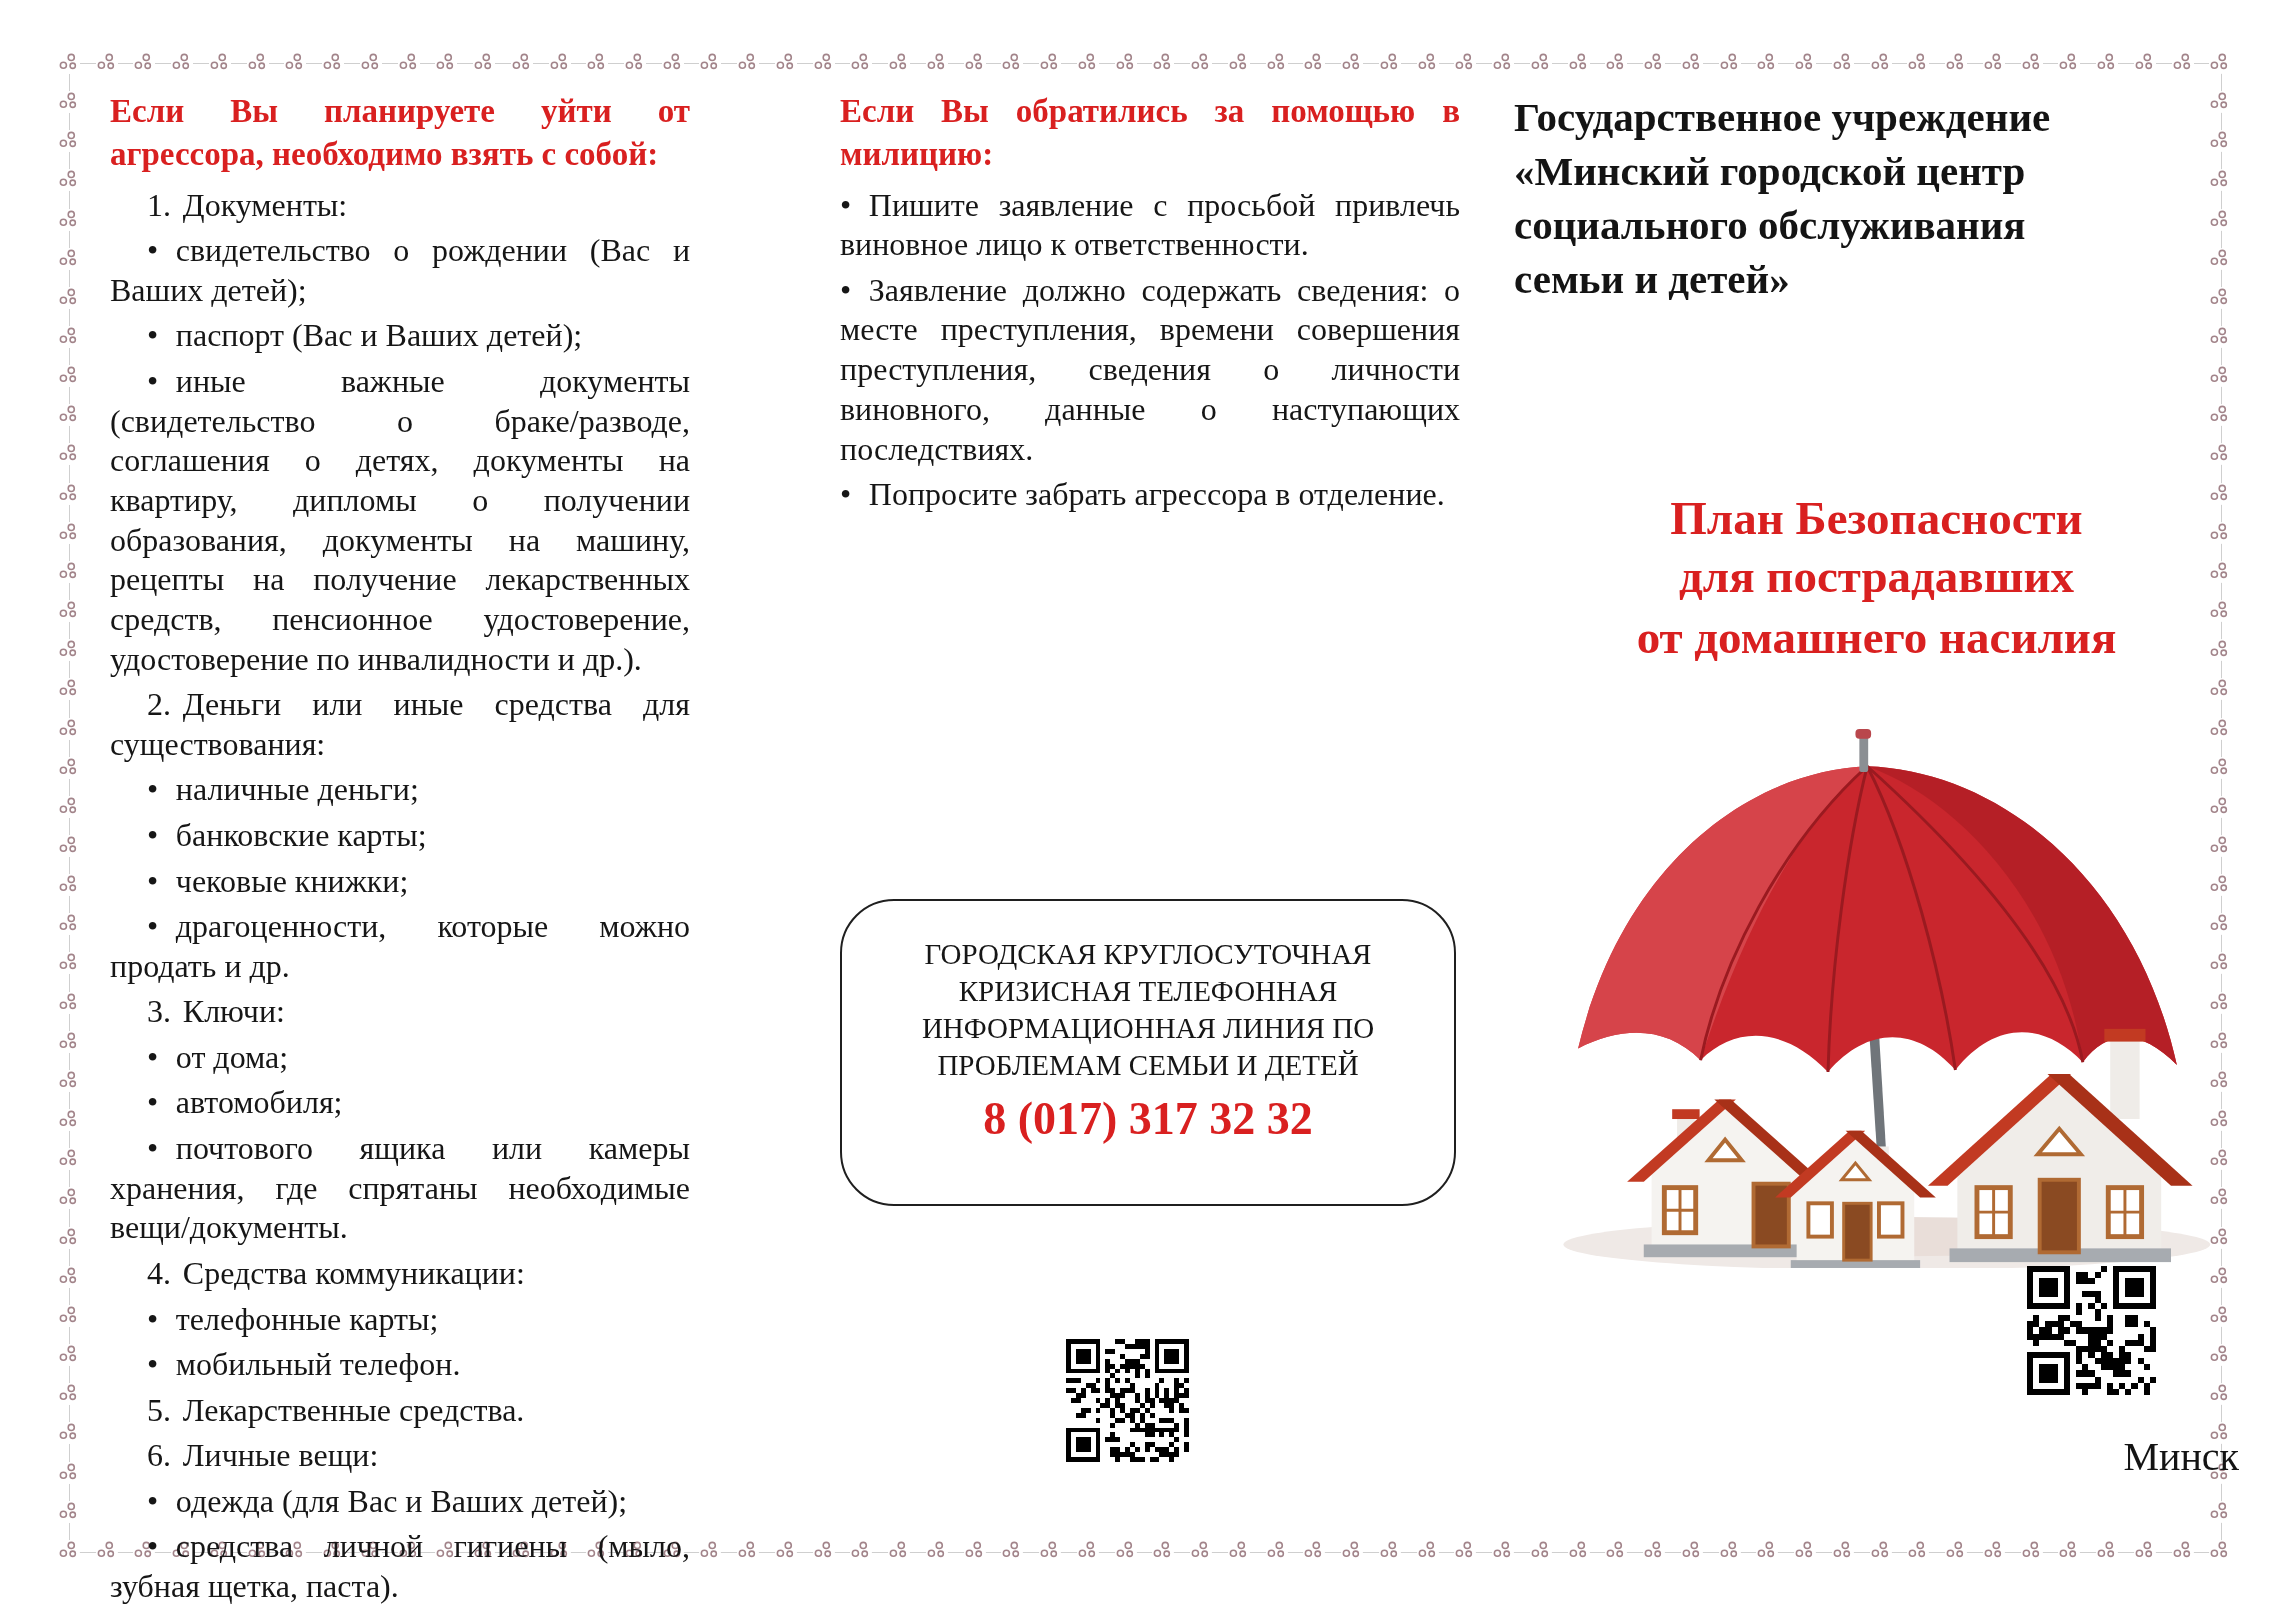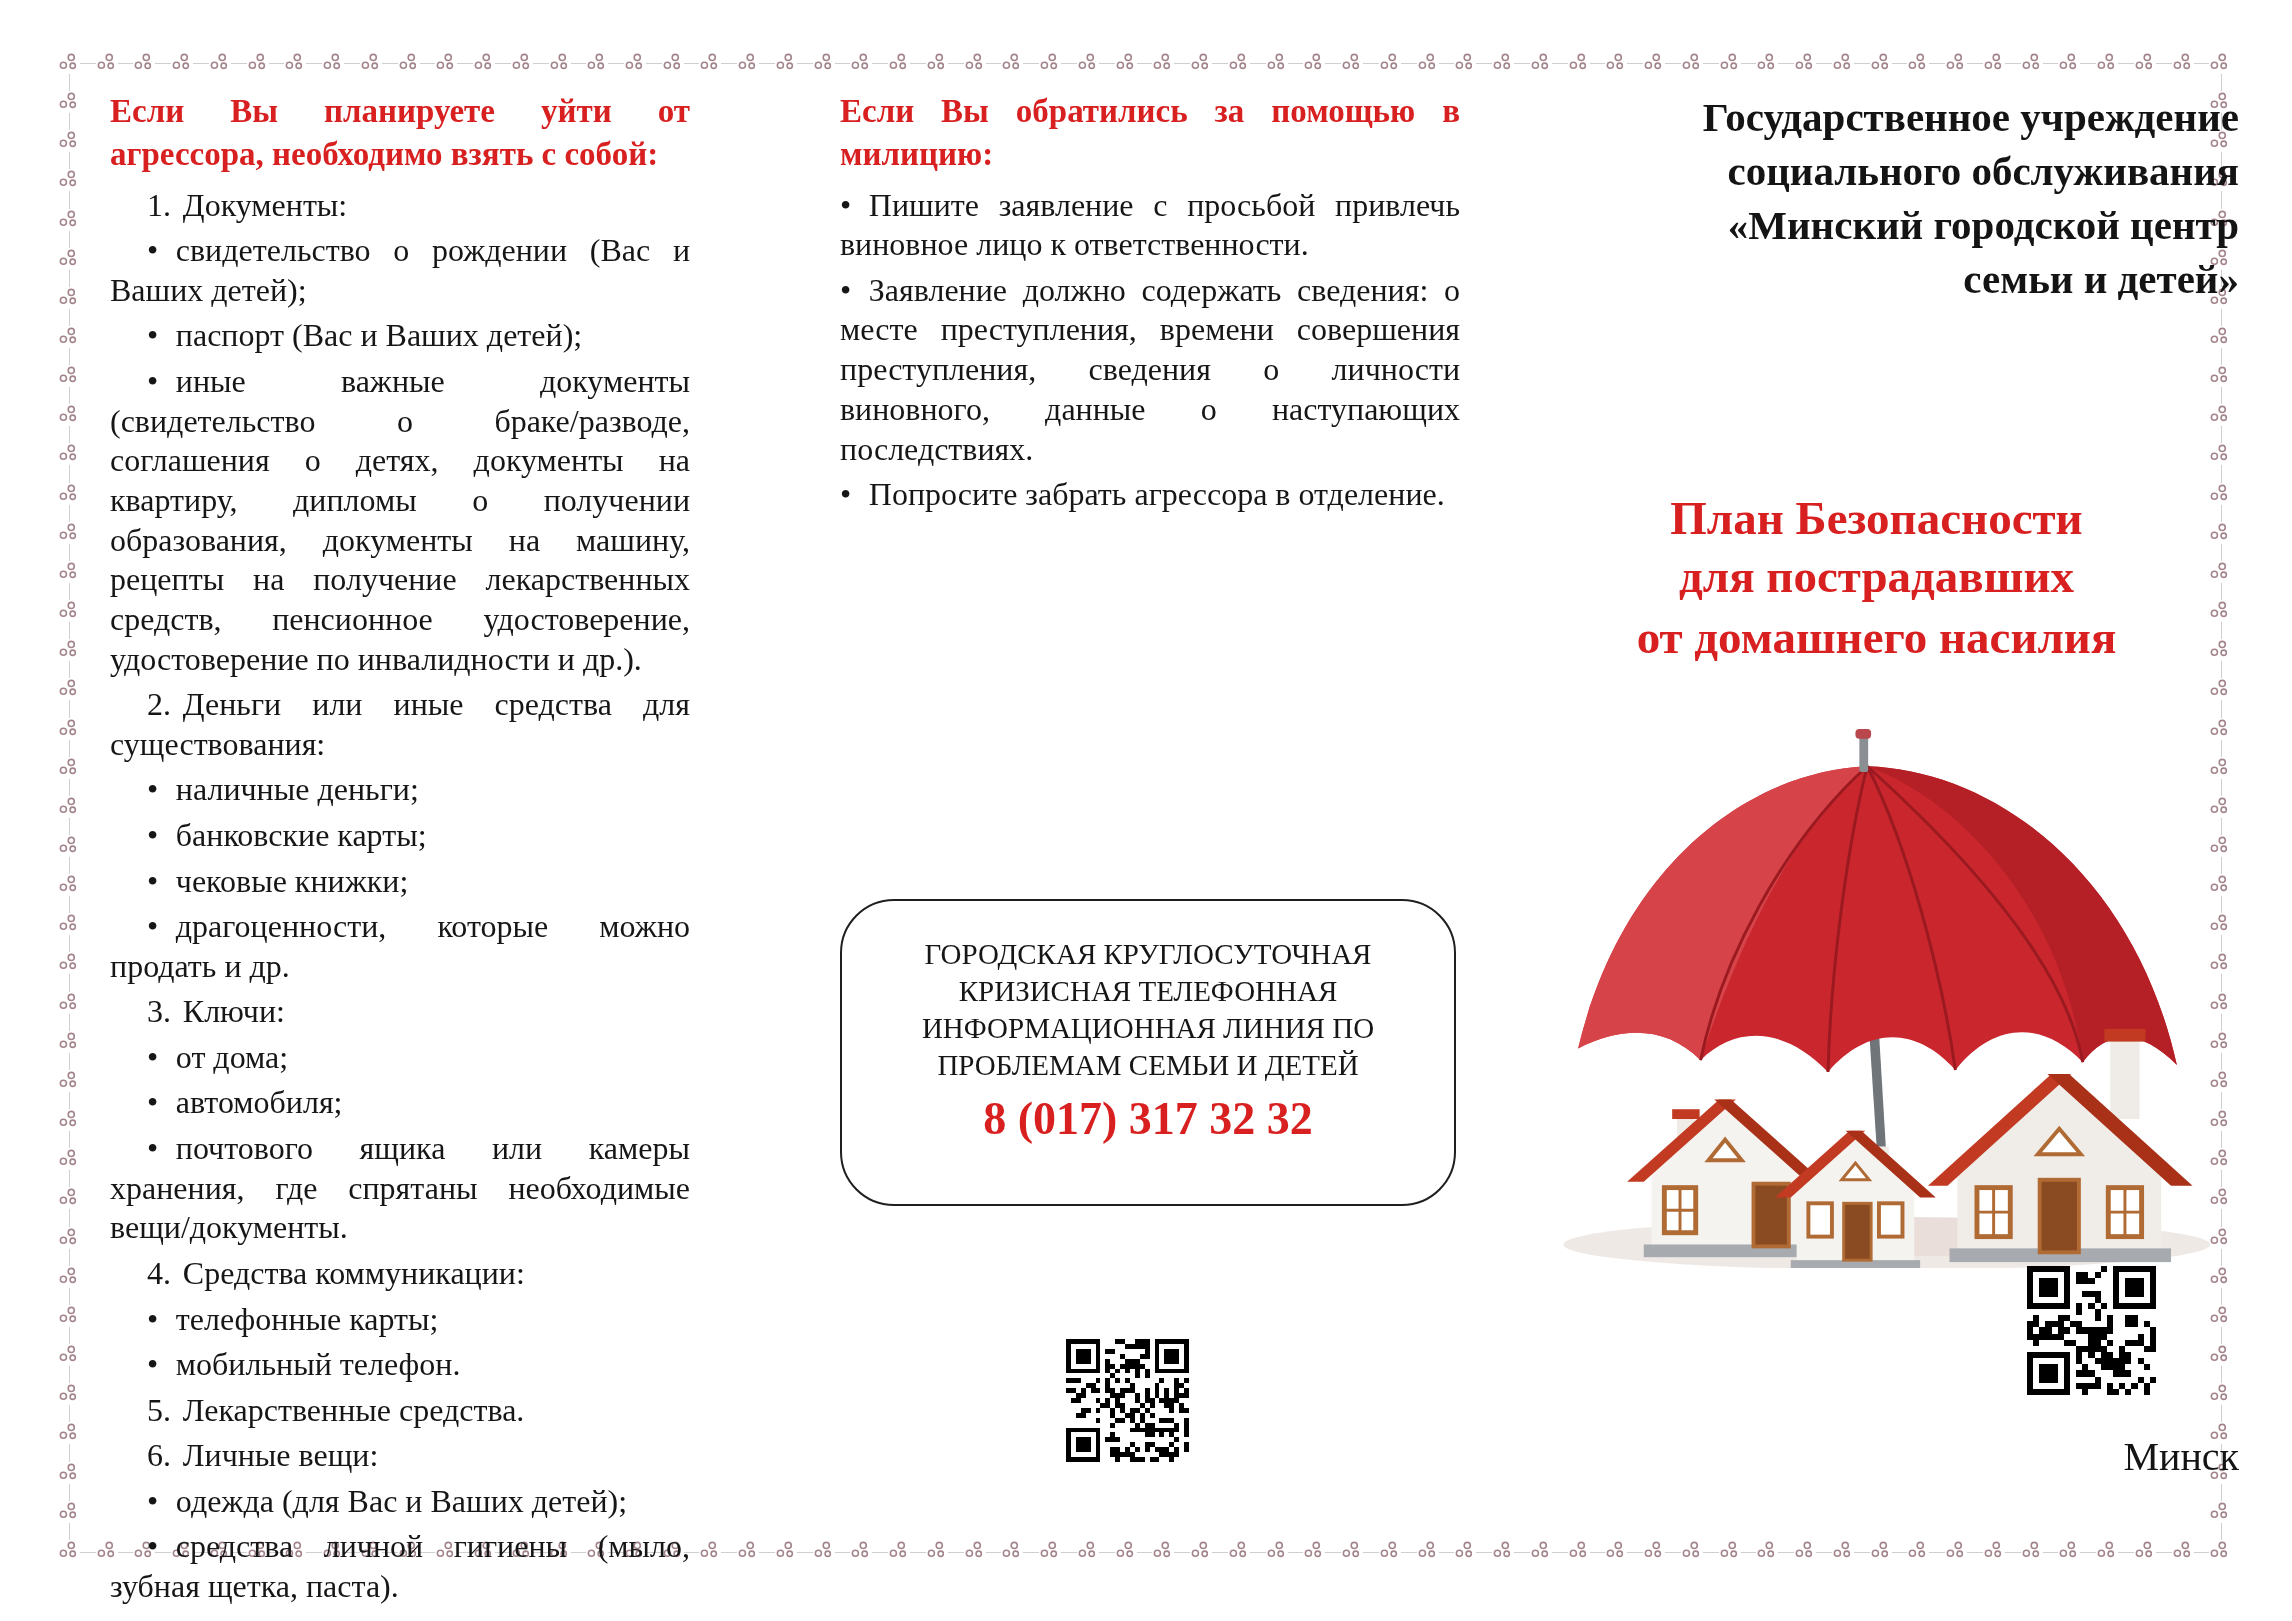--- a/index.html
+++ b/index.html
@@ -21,21 +21,21 @@
   .marker.b{padding-right:17.6px;}
   .marker.n{padding-right:11.8px;}
   
   .hotline{
     position:absolute;left:840px;top:899px;width:616px;height:307px;box-sizing:border-box;
     border:2.9px solid #1f1f1f;border-radius:54px;text-align:center;padding-top:35px;
   }
   .hotline .hl-line{font-size:29px;line-height:1.28;letter-spacing:0px;}
   .hotline .hl-phone{margin-top:8px;font-size:46px;font-weight:bold;color:#d92020;}
   
-  .org{position:absolute;left:1514px;top:90px;width:725px;text-align:right;
+  .org{position:absolute;left:1514px;top:90px;width:725px;text-align:left;
        font-size:41px;font-weight:bold;line-height:1.32;color:#141414;}
   .doc-title{position:absolute;left:1514px;top:490px;width:725px;text-align:center;
        color:#d92020;font-weight:bold;}
   .doc-title .t1{font-size:47px;line-height:1.2;}
   .doc-title .t2{font-size:47px;line-height:1.28;}
   .illustration{position:absolute;left:1534px;top:727px;width:686px;height:541px;}
   .qr{position:absolute;background:#ffffff;}
   .qr-mid{left:1066px;top:1339px;width:123px;height:123px;}
   .qr-right{left:2027px;top:1266px;width:129px;height:129px;}
   .city{position:absolute;left:1514px;top:1433px;width:725px;text-align:right;
@@ -2088,22 +2088,22 @@
         <rect x="65.52" y="120.96000000000001" width="5.04" height="5.04" fill="#000000"></rect>
         <rect x="70.56" y="120.96000000000001" width="5.04" height="5.04" fill="#000000"></rect>
         <rect x="75.6" y="120.96000000000001" width="5.04" height="5.04" fill="#000000"></rect>
         <rect x="85.68" y="120.96000000000001" width="5.04" height="5.04" fill="#000000"></rect>
         <rect x="90.72" y="120.96000000000001" width="5.04" height="5.04" fill="#000000"></rect>
         <rect x="105.84" y="120.96000000000001" width="5.04" height="5.04" fill="#000000"></rect>
       </svg></div>
 
   <div class="org">
       <div class="org-line">Государственное учреждение</div>
+      <div class="org-line">«Минский городской центр</div>
       <div class="org-line">социального обслуживания</div>
-      <div class="org-line">«Минский городской центр</div>
       <div class="org-line">семьи и детей»</div>
     </div>
 
   <div class="doc-title">
     <div class="t1">План Безопасности</div>
     <div class="t2">для пострадавших</div>
     <div class="t2">от домашнего насилия</div>
   </div>
 
   <div class="illustration">

